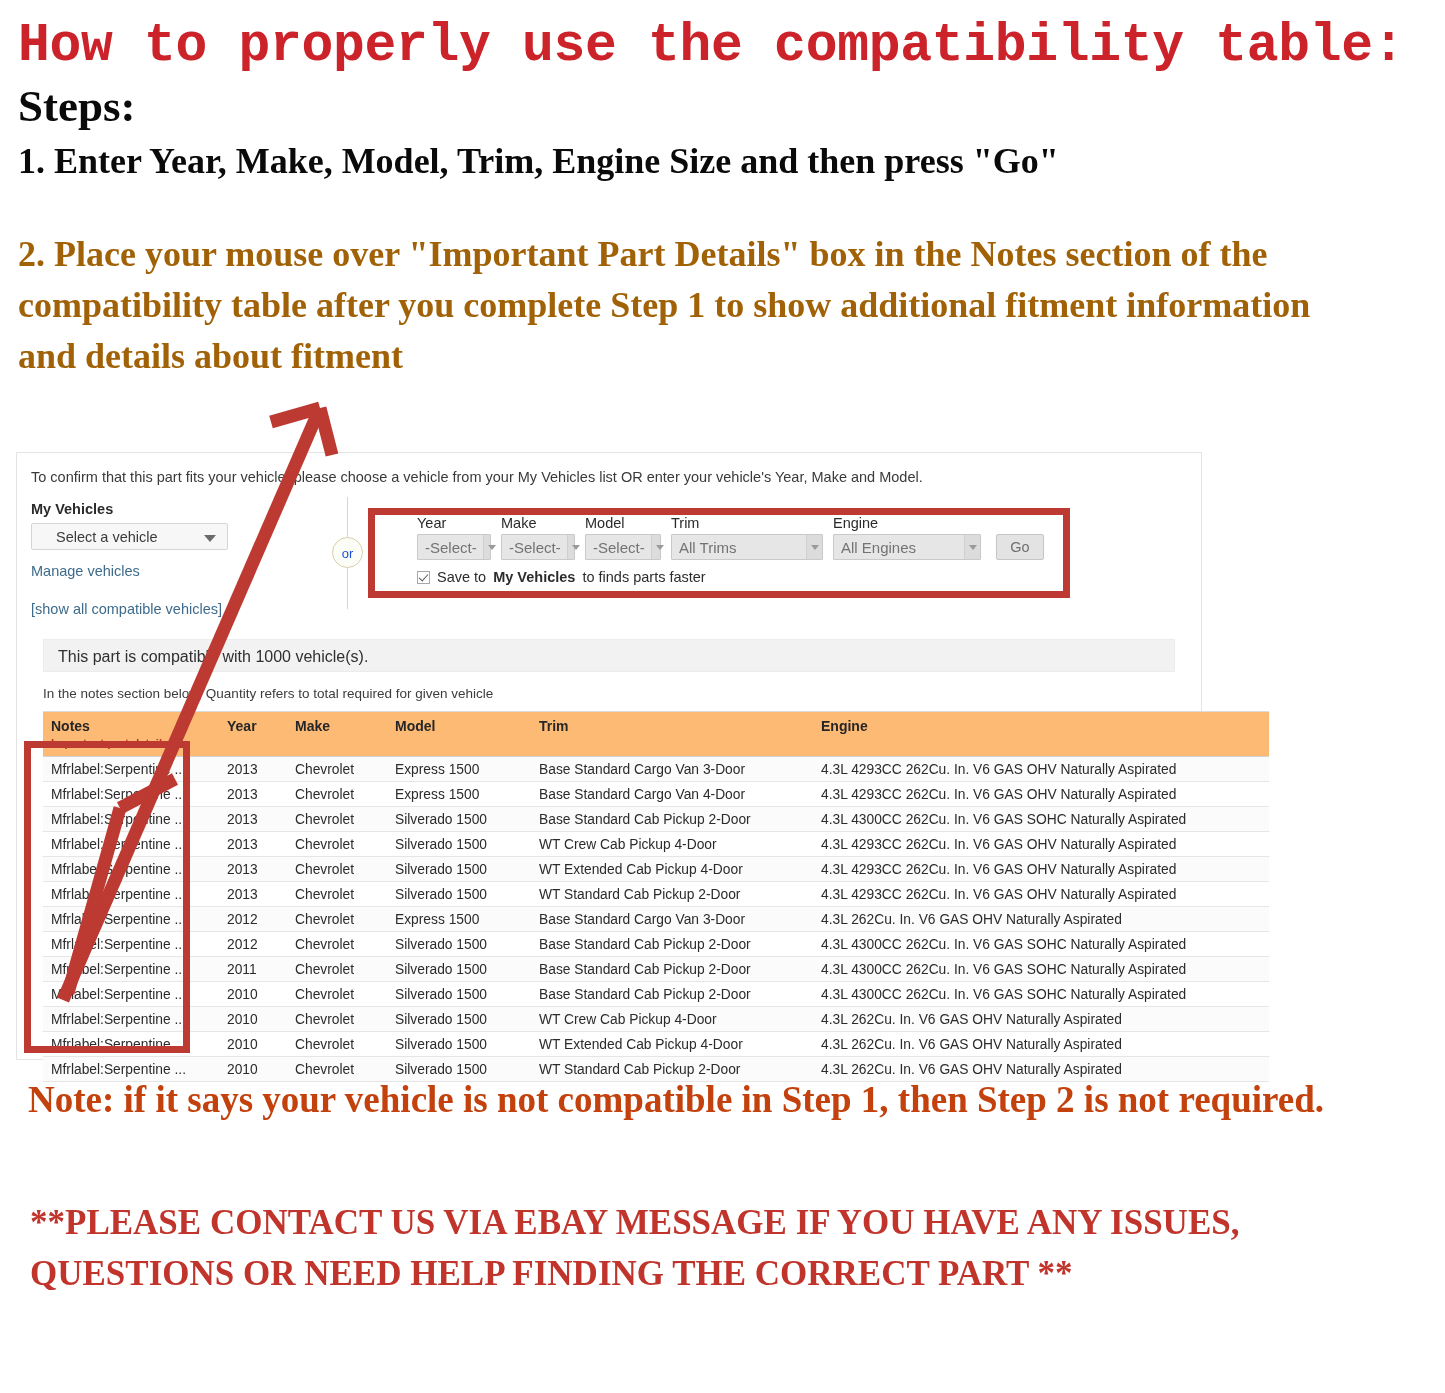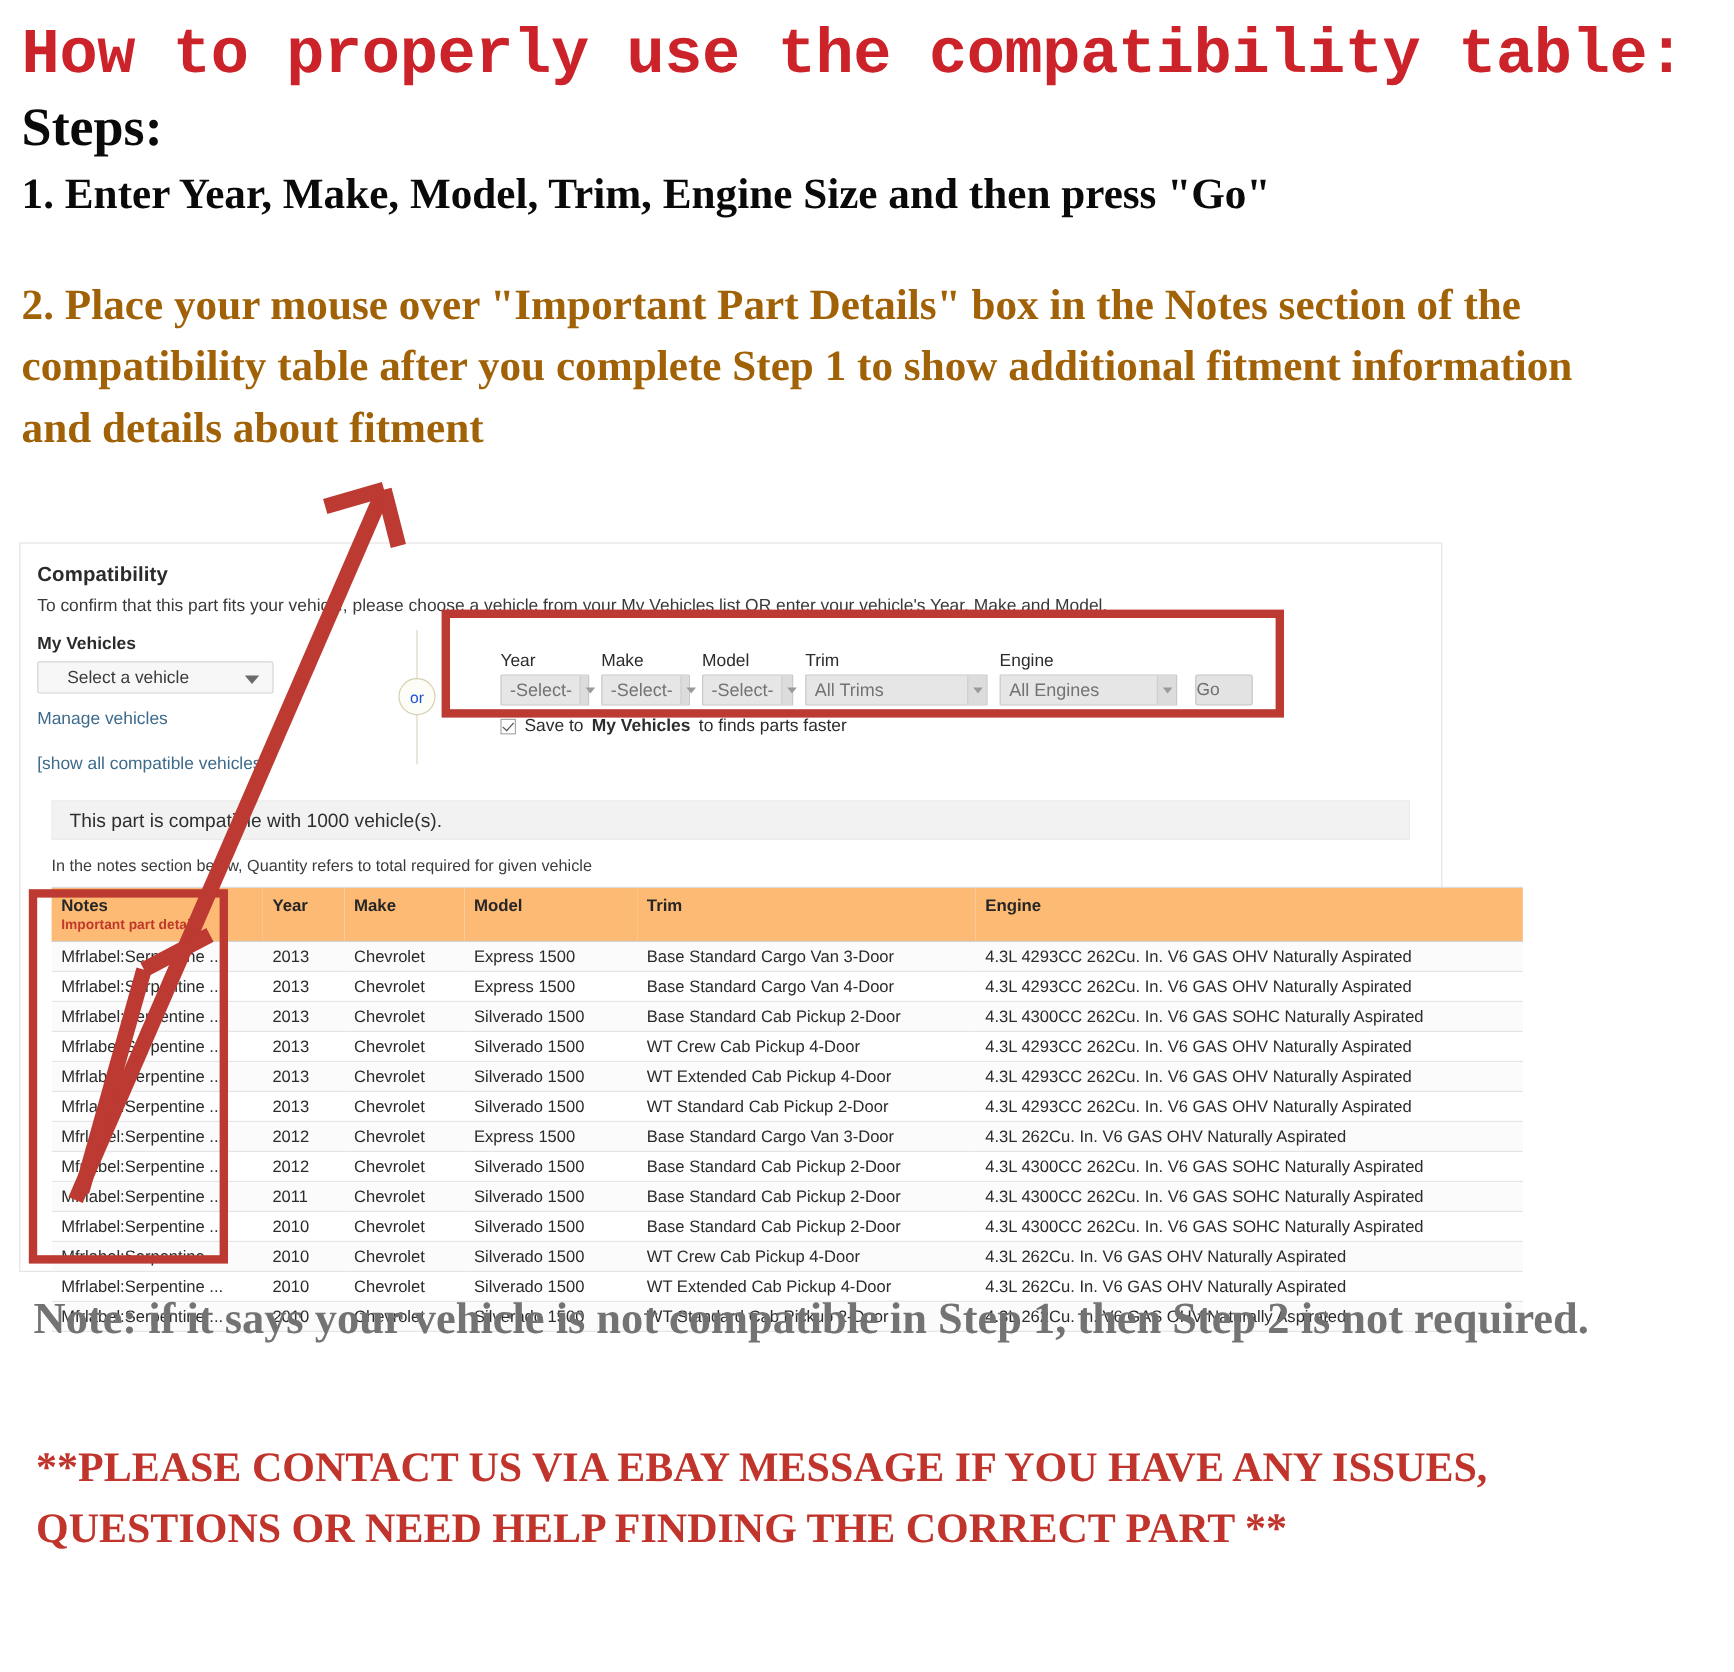--- a/index.html
+++ b/index.html
@@ -215,21 +215,21 @@
   .sel-make  { width: 74px; }
   .sel-model { width: 76px; }
   .sel-trim  { width: 152px; }
   .sel-engine{ width: 148px; }
   .go-btn {
     width: 48px; height: 26px;
     border: 1px solid #c6c6c6;
     background: #e3e3e3;
     color: #6f6f6f;
     font-size: 14.5px;
-    text-align: left;
+    text-align: center;
     line-height: 24px;
     margin-left: 5px;
     box-sizing: border-box;
     border-radius: 2px;
   }
   .save-row {
     display: flex;
     align-items: center;
     gap: 7px;
     padding: 9px 0 0 18px;
@@ -345,21 +345,21 @@
   
   .note-para {
     position: absolute;
     left: 28px;
     top: 1074px;
     width: 1330px;
     font-family: "Liberation Serif", serif;
     font-weight: bold;
     font-size: 37px;
     line-height: 1.42;
-    color: #737373;
+    color: #c2410c;
   }
   .contact-para {
     position: absolute;
     left: 30px;
     top: 1198px;
     width: 1320px;
     font-family: "Liberation Serif", serif;
     font-weight: bold;
     font-size: 35px;
     line-height: 1.45;
@@ -371,21 +371,20 @@
 
 <div class="instr-wrap">
   <div class="title-red">How to properly use the compatibility table:</div>
   <div class="steps-head">Steps:</div>
   <div class="step-line">1. Enter Year, Make, Model, Trim, Engine Size and then press "Go"</div>
   <div class="step-para">2. Place your mouse over "Important Part Details" box in the Notes section of the compatibility table after you complete Step 1 to show additional fitment information and details about fitment</div>
 </div>
 
 <div class="compat-panel">
   <div class="compat-inner">
-    <div class="compat-title">Compatibility</div>
     <div class="compat-sub">To confirm that this part fits your vehicle, please choose a vehicle from your My Vehicles list OR enter your vehicle's Year, Make and Model.</div>
 
     <div class="two-col">
 
       <div class="myveh-col">
         <div class="myveh-label">My Vehicles</div>
         <div class="veh-select">
           <span>Select a vehicle</span>
           <span class="caret"></span>
         </div>

